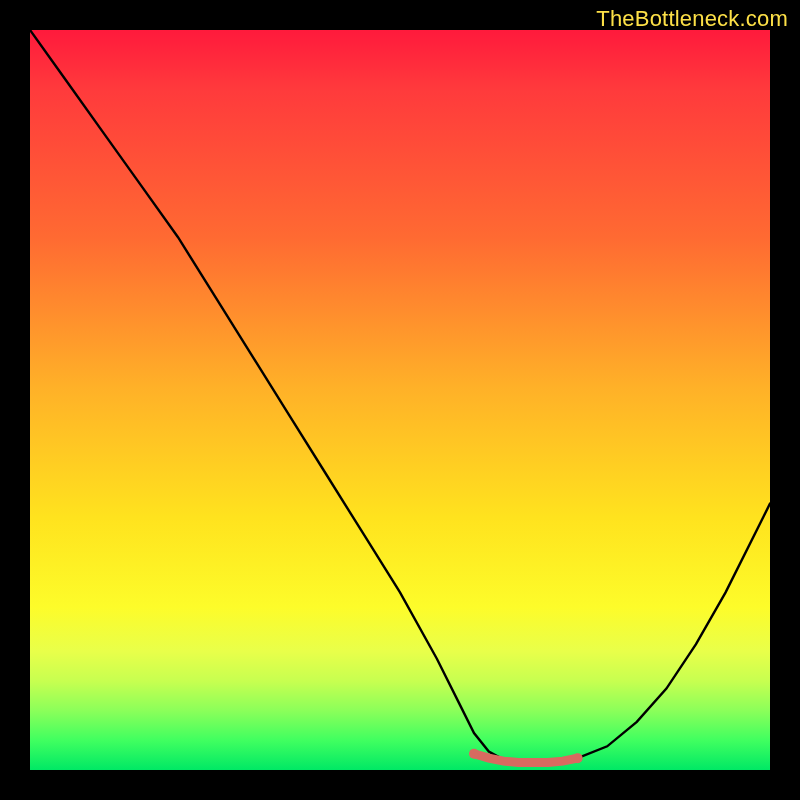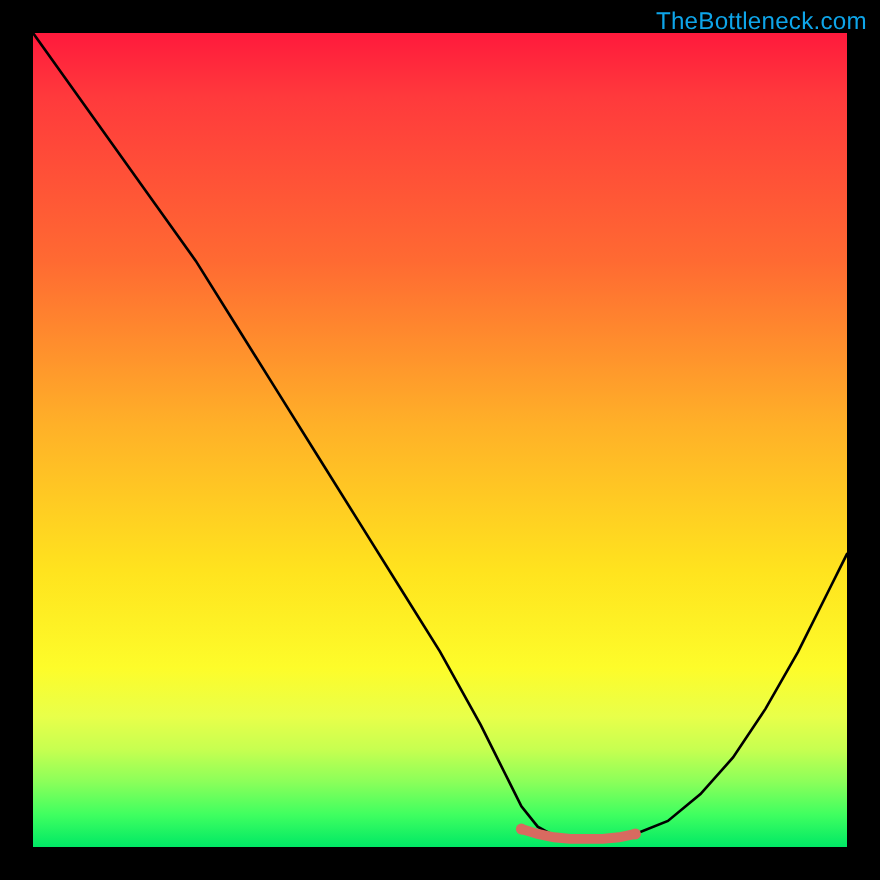--- a/index.html
+++ b/index.html
@@ -14,21 +14,21 @@
   .frame {
     position: relative;
     width: 800px;
     height: 800px;
     background: #000;
   }
   .watermark {
     position: absolute;
     top: 6px;
     right: 12px;
-    color: #0ea5e9;
+    color: #fde047;
     font-size: 22px;
     font-weight: 500;
     letter-spacing: 0.2px;
     z-index: 10;
   }
   .plot-area {
     position: absolute;
     left: 30px;
     top: 30px;
     width: 740px;

